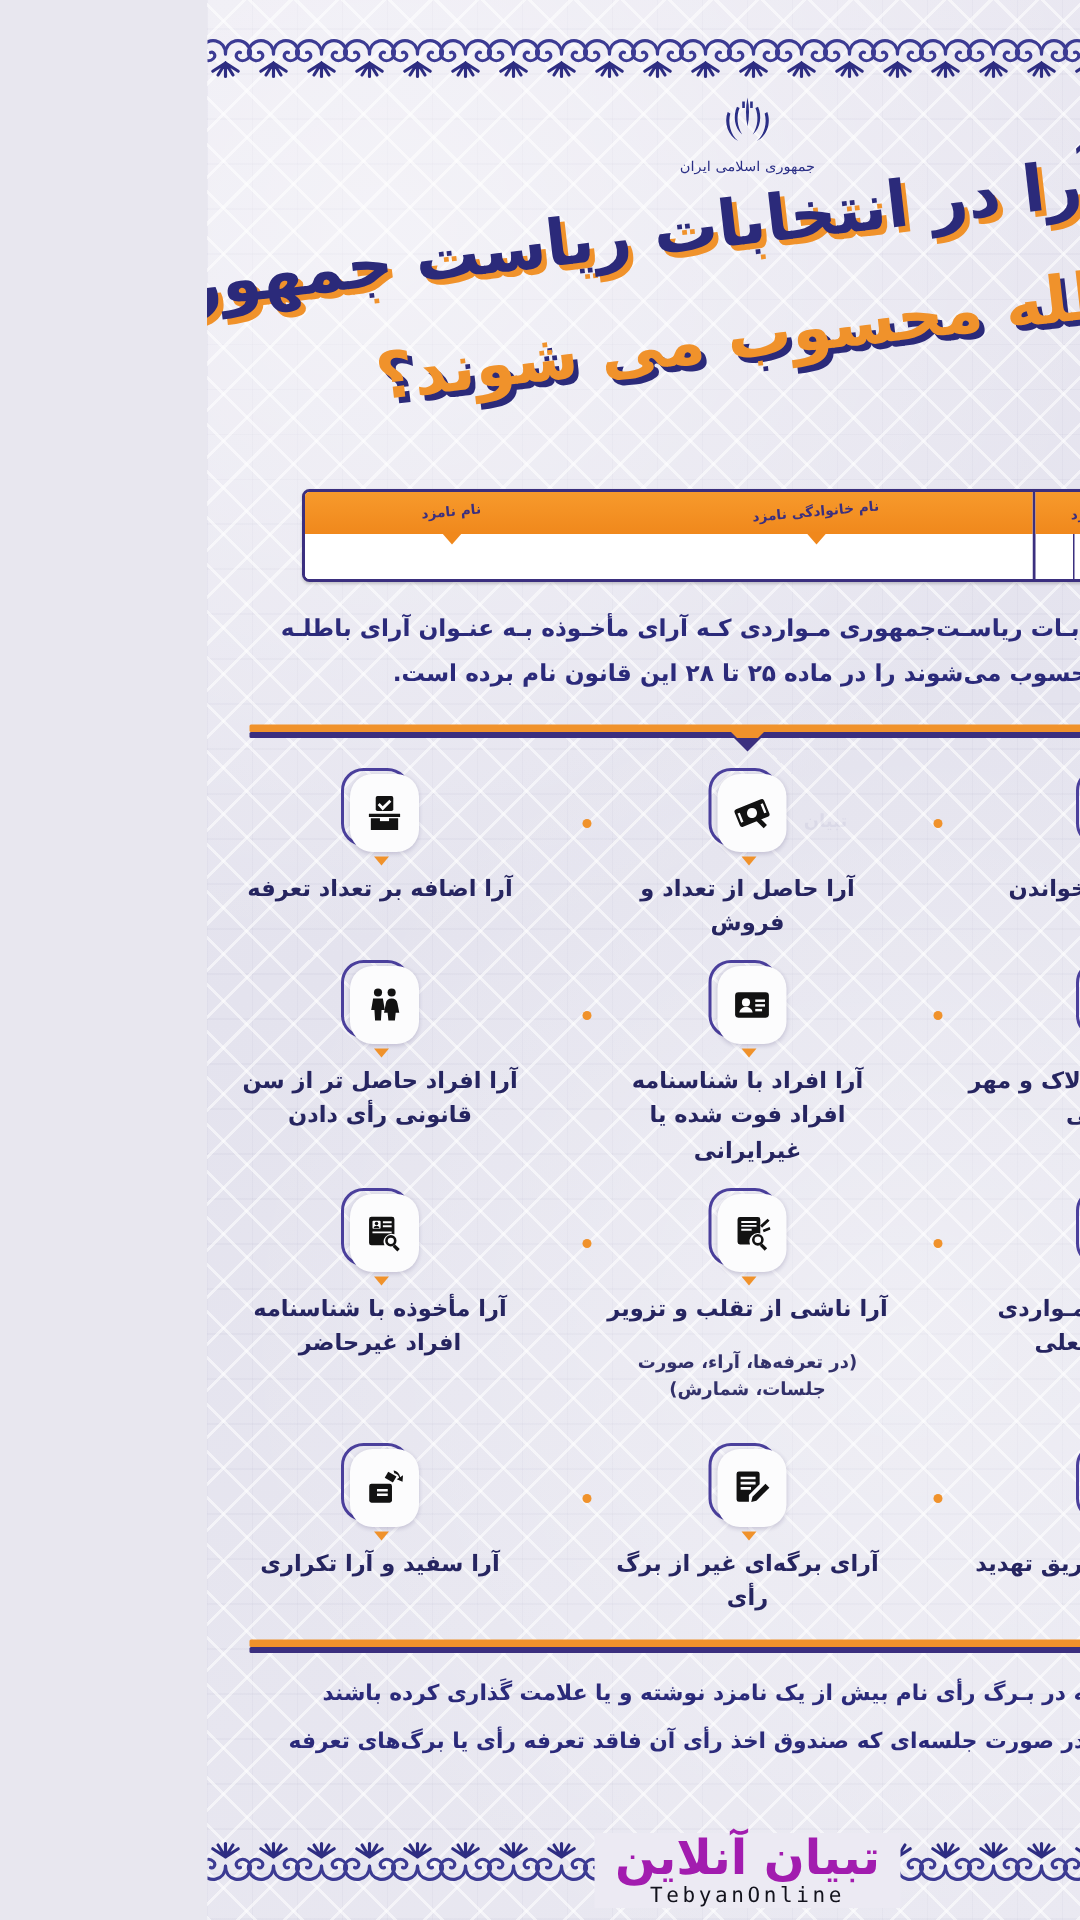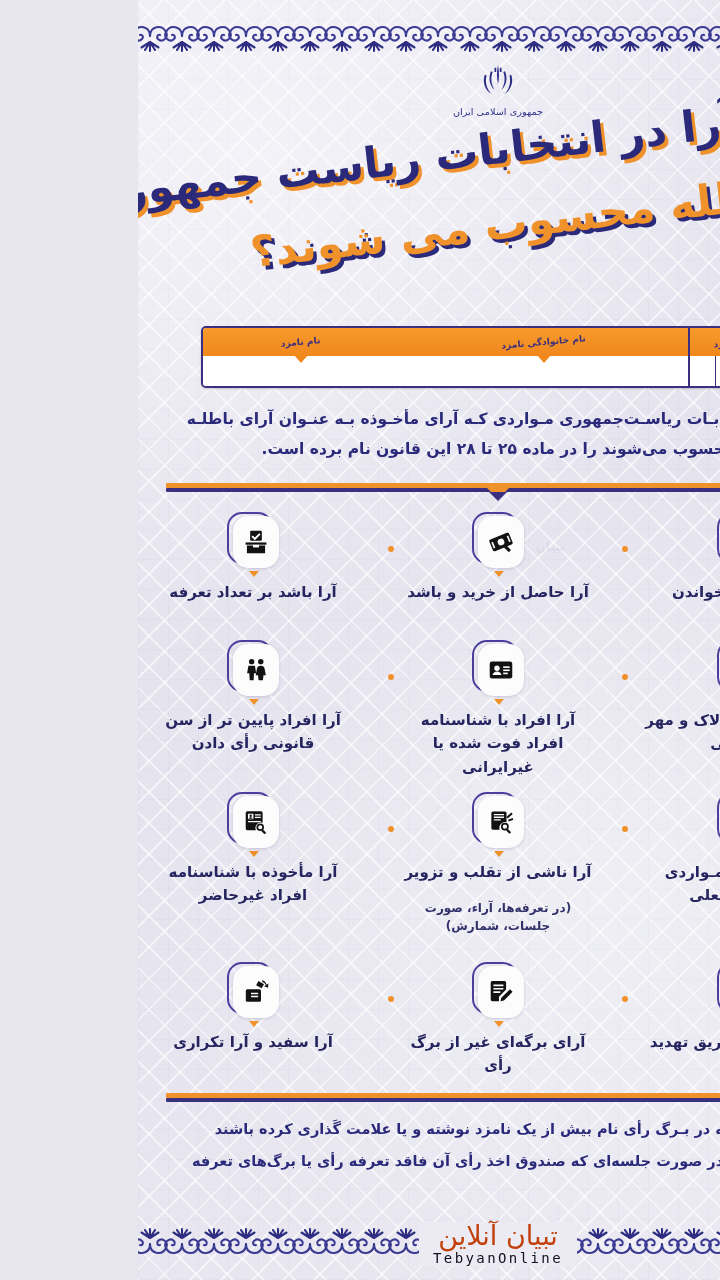--- a/index.html
+++ b/index.html
@@ -161,21 +161,21 @@
   }
 
   
   .brand{
     position:absolute;top:1222px;left:0;width:720px;z-index:7;
     text-align:center;
   }
   .brand-inner{
     display:inline-block;background:#eceaf3;padding:0 14px;
   }
-  .brand-fa{color:#c2410c;font-size:27px;font-weight:normal;line-height:1.05;letter-spacing:-1px}
+  .brand-fa{color:#a21caf;font-size:32px;font-weight:bold;line-height:1.05;letter-spacing:-1px}
   .brand-en{color:#12121c;font-size:14px;letter-spacing:2.4px;font-family:"DejaVu Sans Mono",monospace;margin-top:0}
 
   .wm{
     position:absolute;top:540px;left:352px;width:120px;height:70px;z-index:4;
     opacity:.06;color:#2b2a7a;font-size:12px;font-weight:bold;text-align:center;
     pointer-events:none;
   }
 </style>
 </head>
 <body>
@@ -306,38 +306,38 @@
                 <rect x="2.2" y="6.2" width="19.6" height="11.6" rx="1.6"></rect>
                 <circle cx="12" cy="12" r="3.1" fill="#fcfcfd"></circle>
                 <rect x="3.6" y="9" width="1.5" height="6" fill="#fcfcfd"></rect>
                 <rect x="18.9" y="9" width="1.5" height="6" fill="#fcfcfd"></rect>
               </g>
               <path d="M16.4 14.6l4.8 4.8-2 2-4.8-4.8z" fill="#121212"></path>
             </svg>
           </div>
           <i class="pointer"></i>
         </div>
-        <div class="item-label">آرا حاصل از خرید و باشد</div>
+        <div class="item-label">آرا حاصل از تعداد و فروش</div>
       </div>
 
       <div class="cellitem">
         <div class="icon-badge">
           <div class="outline"></div>
           <div class="plate">
             <svg width="26" height="26" viewBox="0 0 24 24" fill="#121212">
               <rect x="6.6" y="1.6" width="10.8" height="9.2" rx="1.1"></rect>
               <path d="M9 5.9l1.9 2L15 3.9l1.2 1.2-5.3 5.3L7.8 7.1z" fill="#fcfcfd"></path>
               <path d="M2.4 12.4h19.2v2.1H2.4z"></path>
               <path d="M3.6 15.2h16.8v7.2H3.6z"></path>
               <rect x="9.2" y="14.6" width="5.6" height="2.4" fill="#fcfcfd"></rect>
             </svg>
           </div>
           <i class="pointer"></i>
         </div>
-        <div class="item-label">آرا باشد بر تعداد تعرفه</div>
+        <div class="item-label">آرا اضافه بر تعداد تعرفه</div>
       </div>
     </div>
 
     <div class="row" style="height:152px">
       <div class="dot d1"></div>
       <div class="dot d2"></div>
 
       <div class="cellitem">
         <div class="icon-badge">
           <div class="outline"></div>
@@ -378,21 +378,21 @@
           <div class="plate">
             <svg width="26" height="26" viewBox="0 0 24 24" fill="#121212">
               <circle cx="8" cy="4.3" r="2.5"></circle>
               <path d="M5 8h6l1.2 7h-2l-.4 6.5H6.2L5.8 15h-2z"></path>
               <circle cx="16.4" cy="4.3" r="2.5"></circle>
               <path d="M16.4 8c2 0 3.3 1.1 3.6 3l1.1 5.8h-2.2l-.5 4.7h-4l-.5-4.7h-2.2L12.8 11c.3-1.9 1.6-3 3.6-3z"></path>
             </svg>
           </div>
           <i class="pointer"></i>
         </div>
-        <div class="item-label">آرا افراد پایین تر از سن قانونی رأی دادن</div>
+        <div class="item-label">آرا افراد حاصل تر از سن قانونی رأی دادن</div>
       </div>
     </div>
 
     <div class="row" style="height:170px">
       <div class="dot d1"></div>
       <div class="dot d2"></div>
 
       <div class="cellitem">
         <div class="icon-badge">
           <div class="outline"></div>

